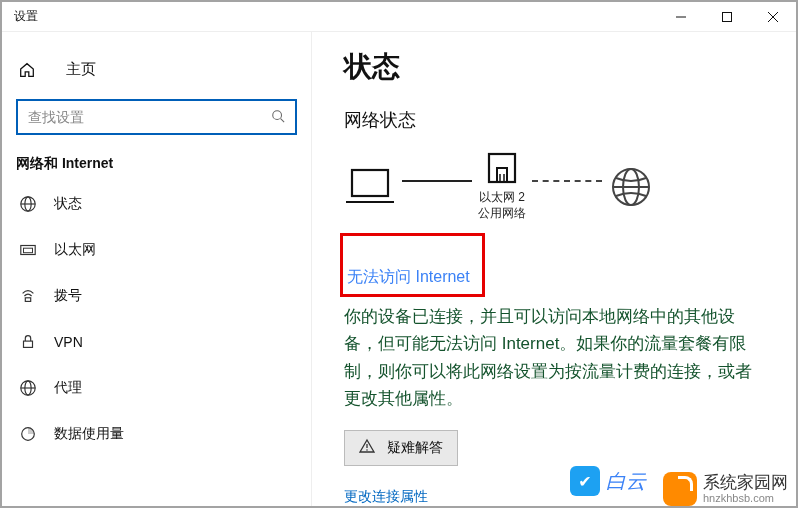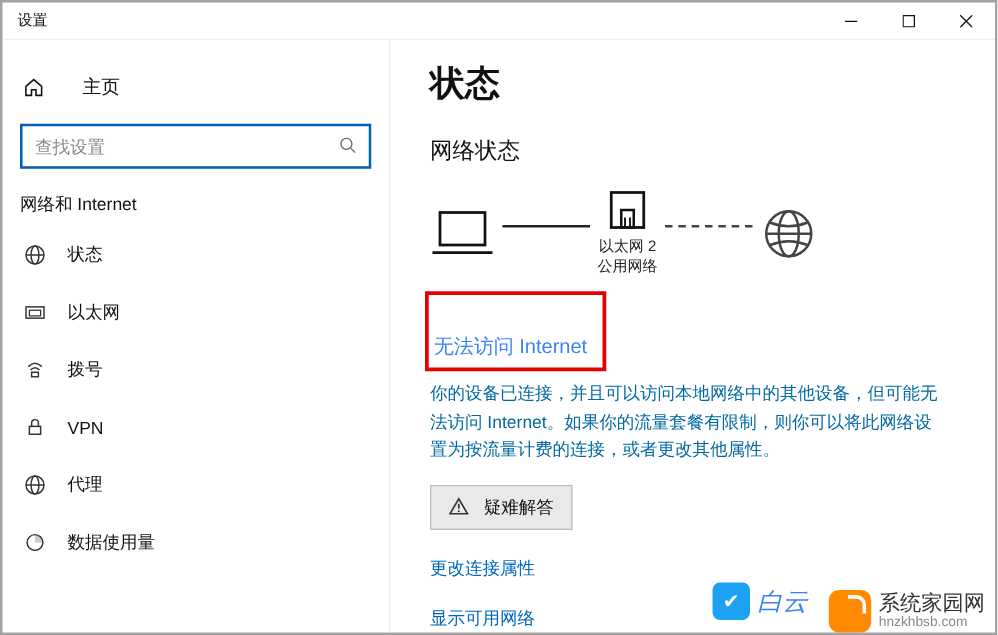--- a/index.html
+++ b/index.html
@@ -11,36 +11,36 @@
   .titlebar .ctrl { width:46px; height:30px; display:flex; align-items:center; justify-content:center; font-size:12px; color:#111;}
   .body { display:flex; height: calc(100% - 30px); }
   .sidebar { width: 310px; padding: 20px 10px 10px 10px; border-right:1px solid #eee;}
   .home-row { display:flex; align-items:center; gap:30px; padding:8px 6px 14px 6px;}
   .home-row .icn { width:18px; height:18px; display:flex; align-items:center; justify-content:center;}
   .home-row .lbl { font-size:15px; color:#111;}
   .search { border:2px solid #005fb8; height:36px; margin: 6px 4px 18px 4px; display:flex; align-items:center; padding:0 10px; justify-content:space-between;}
   .search input { border:none; outline:none; font-size:14px; width: 240px; color:#555; background:transparent;}
   .search input::placeholder { color:#888; }
   .search .sicon { color:#555; font-size:14px;}
-  .group-title { font-size:14px; color:#111; padding: 2px 4px 8px 4px; font-weight:400;}
+  .group-title { font-size:14px; color:#111; padding: 2px 4px 8px 4px; font-weight:700;}
   .nav-item { display:flex; align-items:center; gap:16px; height:46px; padding:0 6px; }
   .nav-item .icn { width:20px; display:flex; align-items:center; justify-content:center; color:#333;}
   .nav-item .lbl { font-size:14px; color:#111;}
   .main { flex:1; padding: 16px 20px 0 32px; position:relative;}
   h1.page-title { font-size:28px; font-weight:600; color:#111; margin-bottom:22px;}
   h2.section-title { font-size:18px; font-weight:500; color:#111; margin-bottom:20px;}
   .diagram { display:flex; align-items:center; gap:0; margin-bottom:14px;}
   .laptop, .router, .globe { display:flex; flex-direction:column; align-items:center;}
   .laptop svg, .router svg, .globe svg { display:block;}
   .line-solid { width:70px; height:0; border-top:2px solid #222; margin:0 6px; position:relative; top:-6px;}
   .line-dashed { width:70px; height:0; border-top:2px dashed #444; margin:0 6px; position:relative; top:-6px;}
   .router-label { font-size:12px; color:#222; text-align:center; line-height:1.3; margin-top:4px;}
   .highlight-box { border:3px solid #e60000; padding: 2px 12px 6px 4px; display:inline-block; margin: -2px 0 6px -4px;}
   .status-text { font-size:16px; color:#3b82f6;margin-top:29px; }
-  .desc { font-size:14px; color:#0369a1; line-height:1.6; margin-bottom:18px; max-width:410px;}
+  .desc { font-size:17px; color:#14532d; line-height:1.6; margin-bottom:18px; max-width:410px;}
   .ts-btn { display:inline-flex; align-items:center; gap:12px; border:1px solid #bbb; background:#e9e9e9; height:36px; padding:0 14px; font-size:14px; color:#111;}
   .link { display:block; font-size:14px; color:#0067c0; margin-top:22px; }
   
   .wm1 { position:absolute; right:150px; bottom:10px; display:flex; align-items:center; gap:6px;}
   .wm1 .box { width:30px; height:30px; background:#1da1f2; border-radius:6px; display:flex; align-items:center; justify-content:center; color:#fff; font-size:16px;}
   .wm1 .t { font-size:20px; color:#3b82f6; font-style:italic; font-weight:300;}
   .wm2 { position:absolute; right:8px; bottom:0; display:flex; align-items:center; gap:6px;}
   .wm2 .logo { width:34px; height:34px; border-radius:8px; background:#ff8a00; position:relative;}
   .wm2 .logo::after{content:""; position:absolute; right:4px; top:4px; width:12px; height:12px; border:3px solid #fff; border-left:none; border-bottom:none; border-radius:0 8px 0 0;}
   .wm2 .txt { line-height:1.1;}

